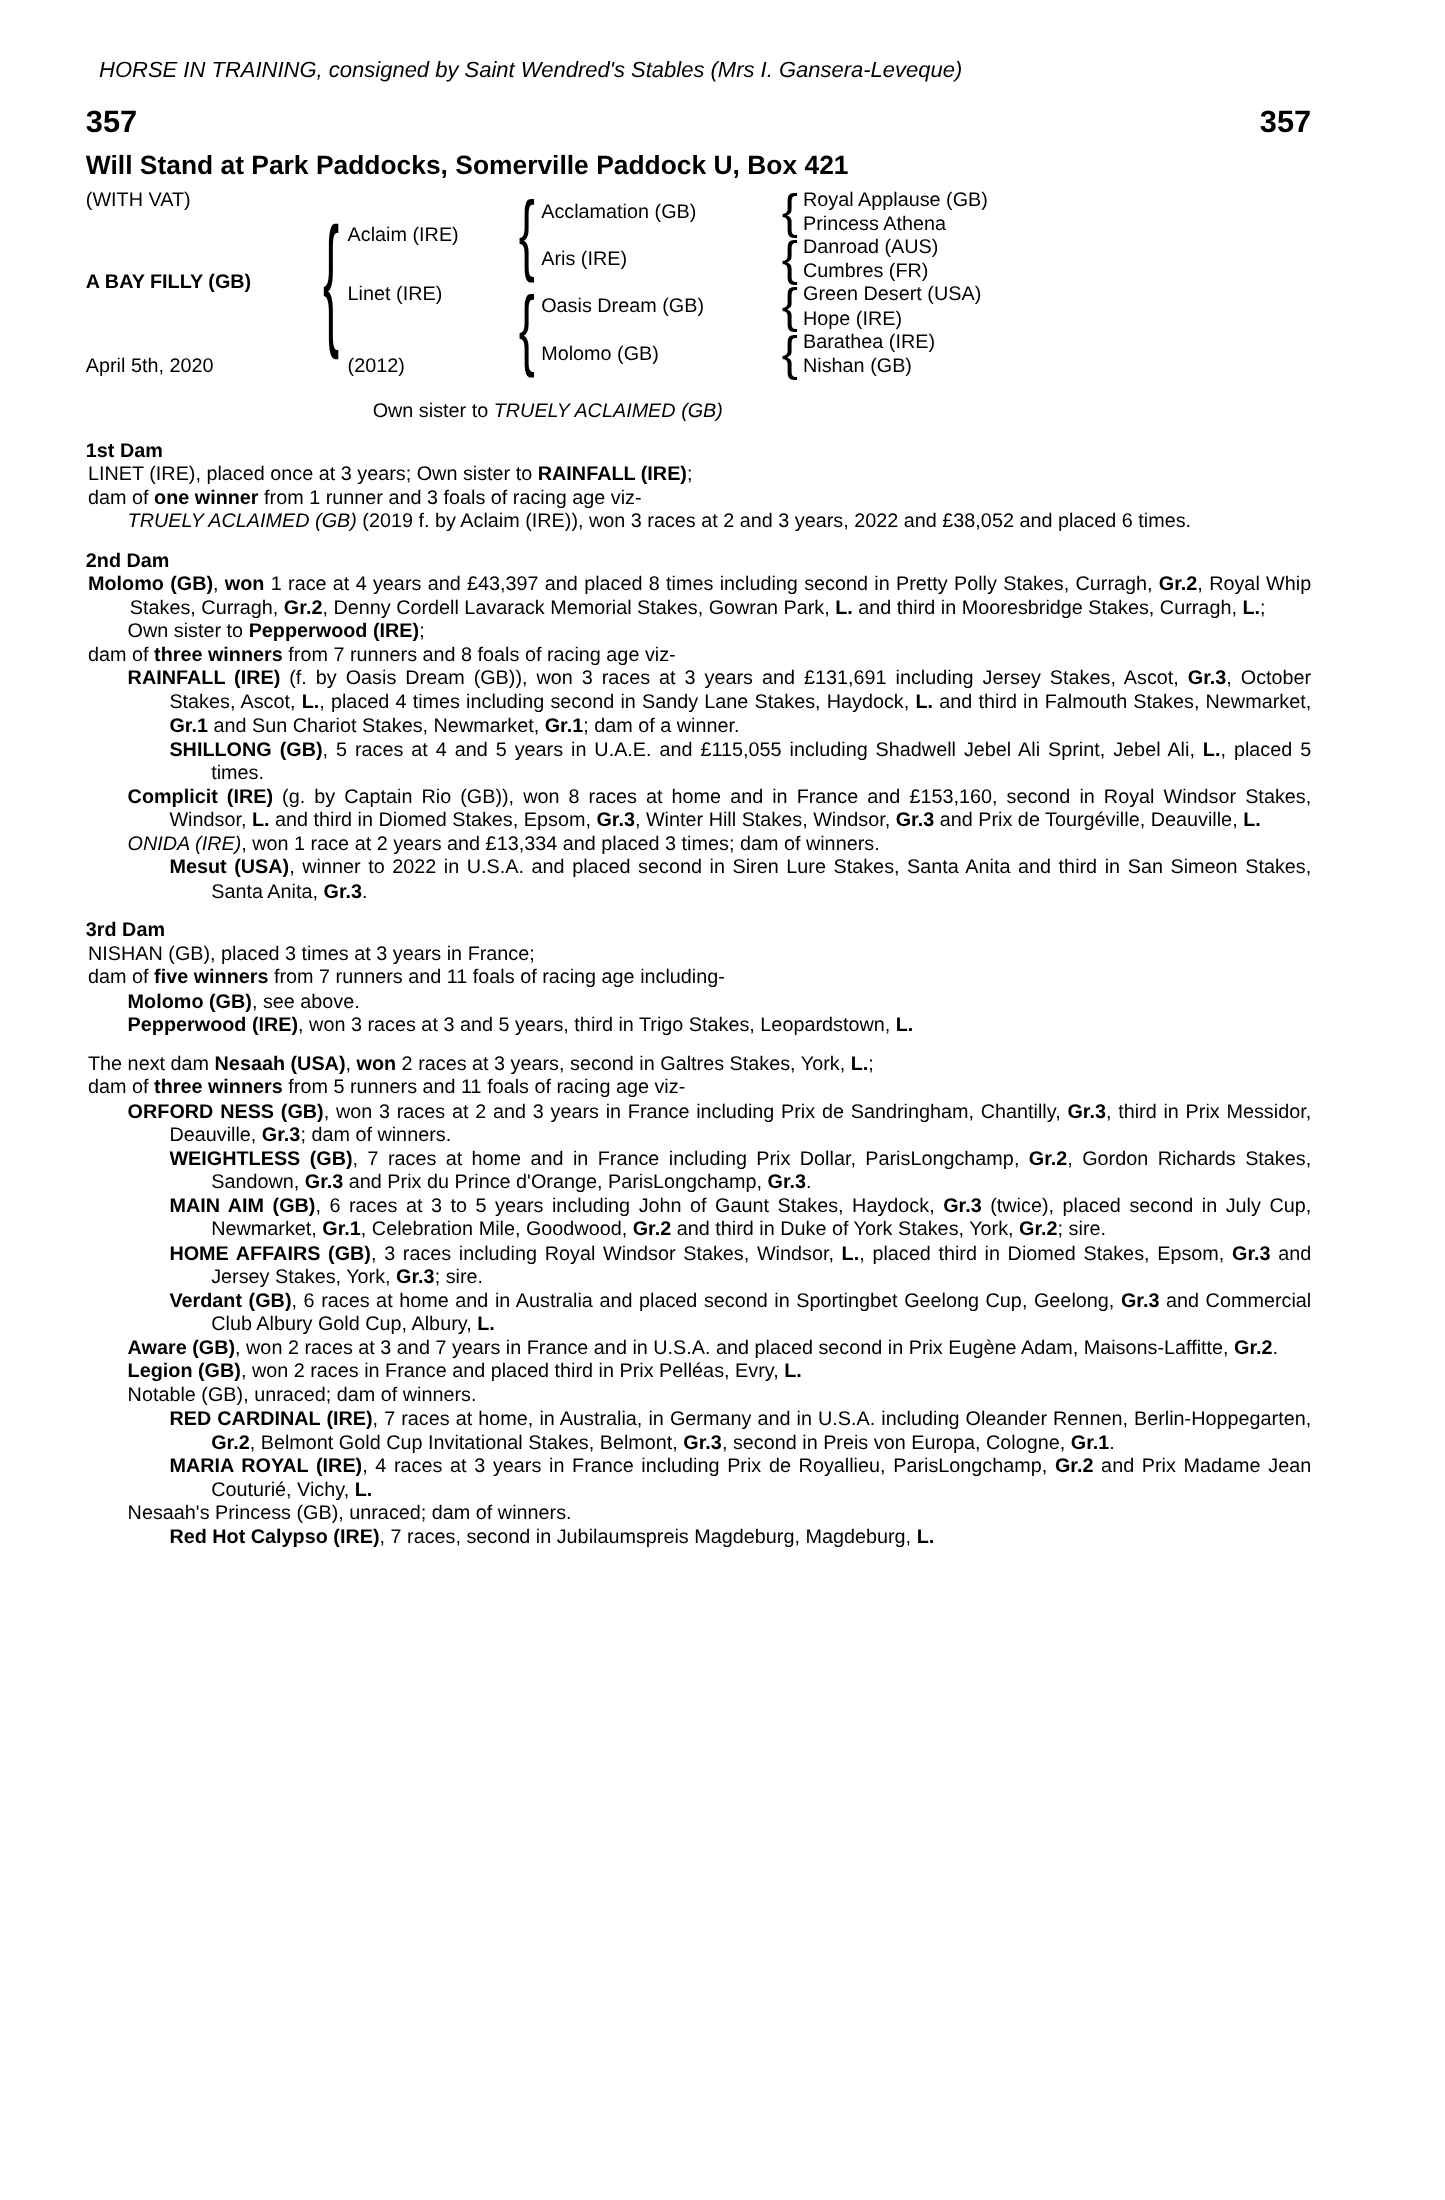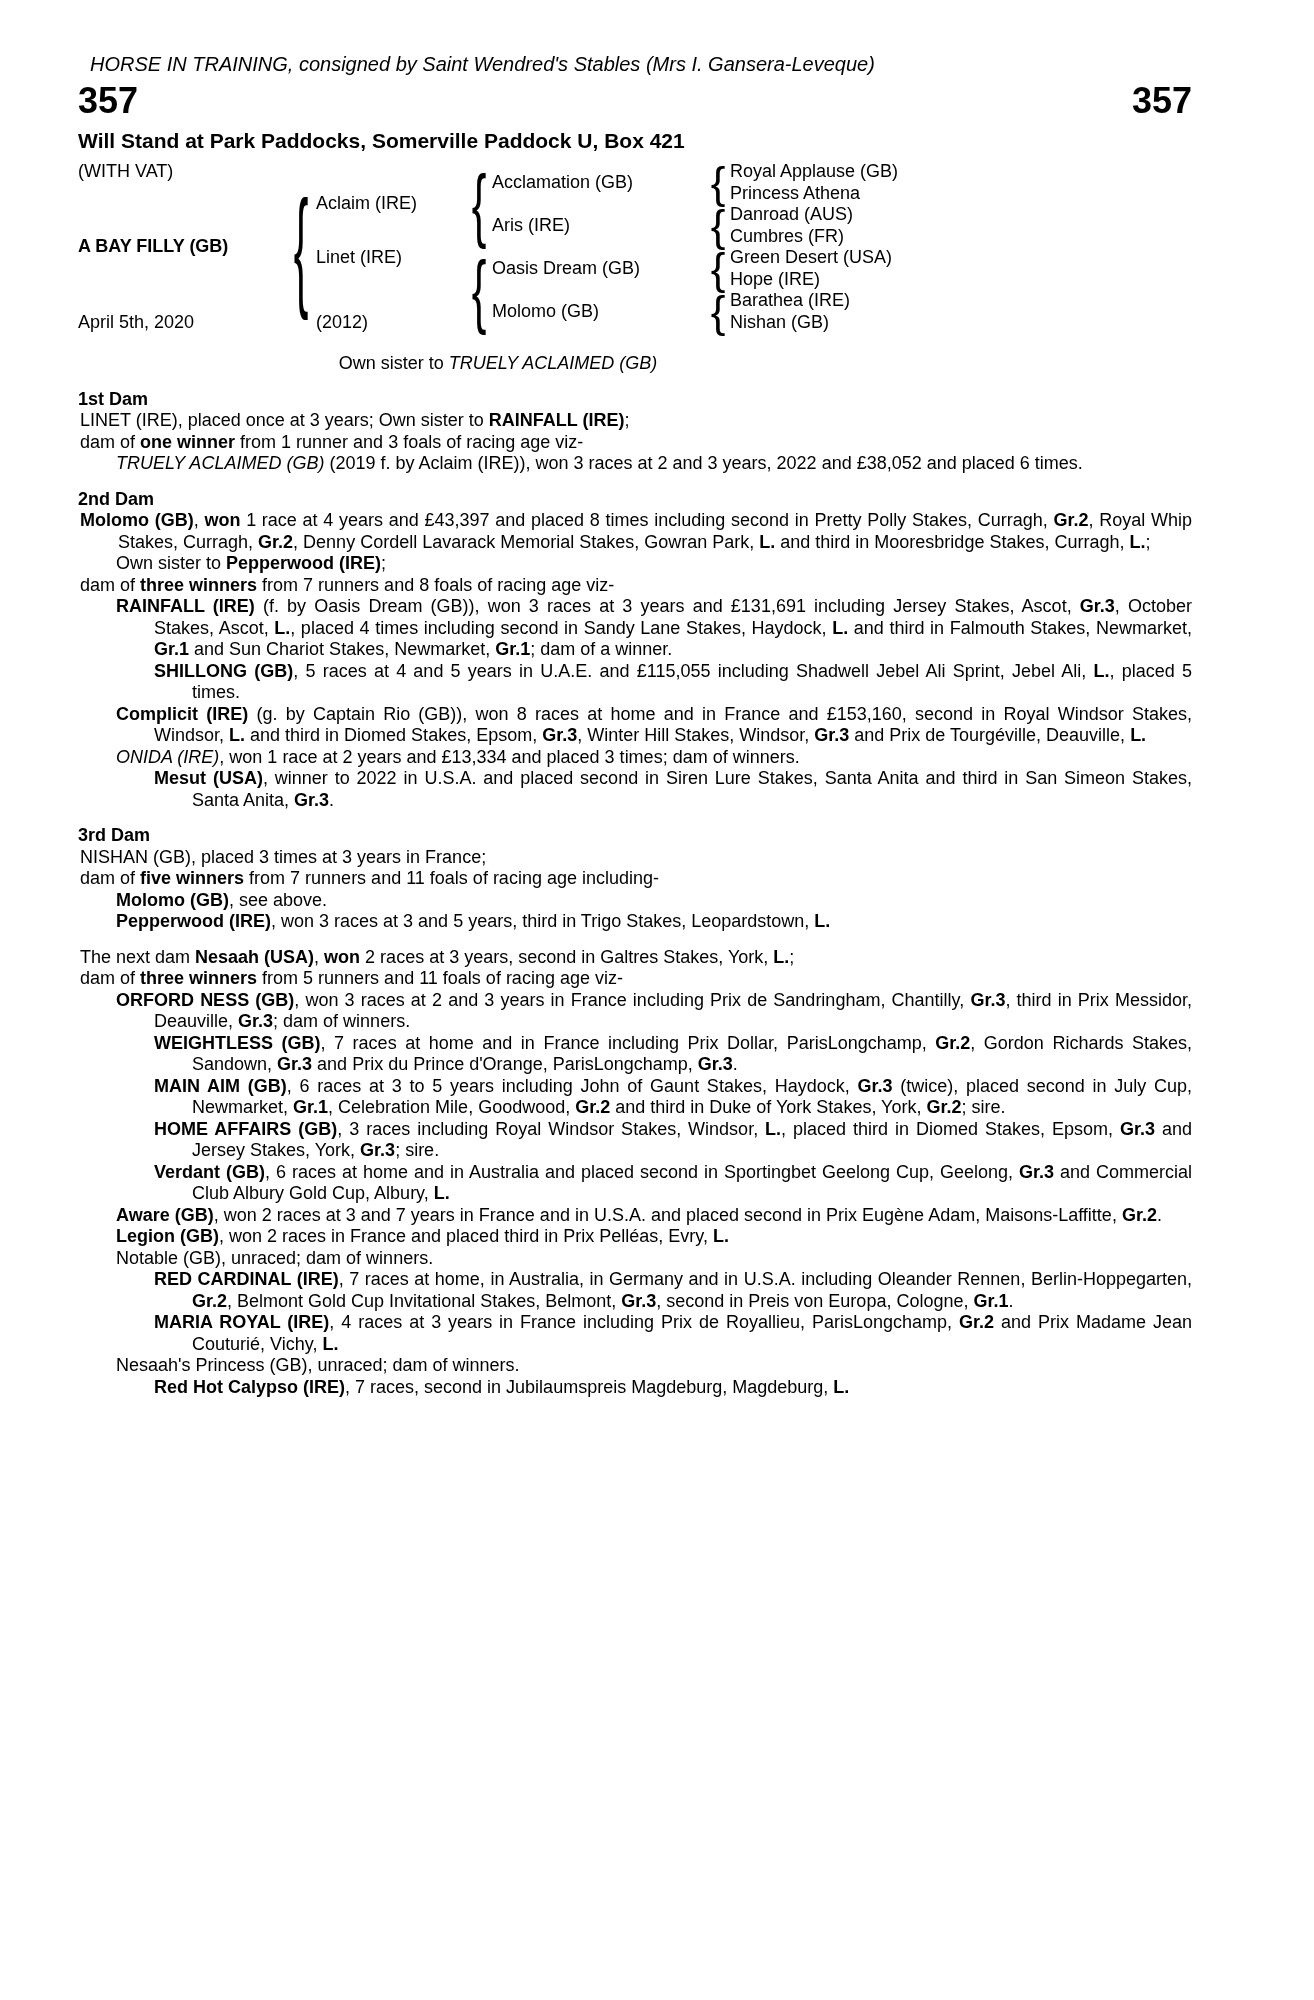--- a/index.html
+++ b/index.html
@@ -6,22 +6,22 @@
   html,body{margin:0;padding:0;background:#ffffff;}
   .page{
     width:1270px;height:2000px;overflow:hidden;background:#ffffff;color:#000;
     padding:52px 78px 0 78px;
     font-family:"Liberation Sans","DejaVu Sans",sans-serif;
     font-size:18px;line-height:21.5px;
   }
   .b{font-weight:bold;}
   .i{font-style:italic;}
   .consignor{font-style:italic;font-size:20px;line-height:24px;padding-left:12px;}
-  .lot-row{display:flex;justify-content:space-between;font-weight:bold;font-size:36px;line-height:40px;margin-top:5px;}
-  .stand{font-weight:bold;font-size:21px;line-height:24px;margin-top:8px;}
+  .lot-row{display:flex;justify-content:space-between;font-weight:bold;font-size:28px;line-height:40px;margin-top:15px;}
+  .stand{font-weight:bold;font-size:24px;line-height:24px;margin-top:8px;}
 
   .ped{margin-top:8px;display:grid;grid-template-columns:208px 30px 150px 26px 214px 24px auto;grid-auto-rows:21.5px;width:840px;}
   .ped .cell{display:flex;align-items:center;white-space:nowrap;}
   .ped .desc{flex-direction:column;align-items:flex-start;justify-content:space-between;}
   .ped .two-line{flex-direction:column;align-items:flex-start;justify-content:space-between;}
   .brace{display:flex;align-items:center;justify-content:center;font-size:44px;font-weight:normal;overflow:visible;}
   .brace span{display:block;}
   .bg1 span{transform:scaleY(3.0);}
   .bg2 span{transform:scaleY(1.85);}
   .bg3 span{transform:scaleY(1.0);}

